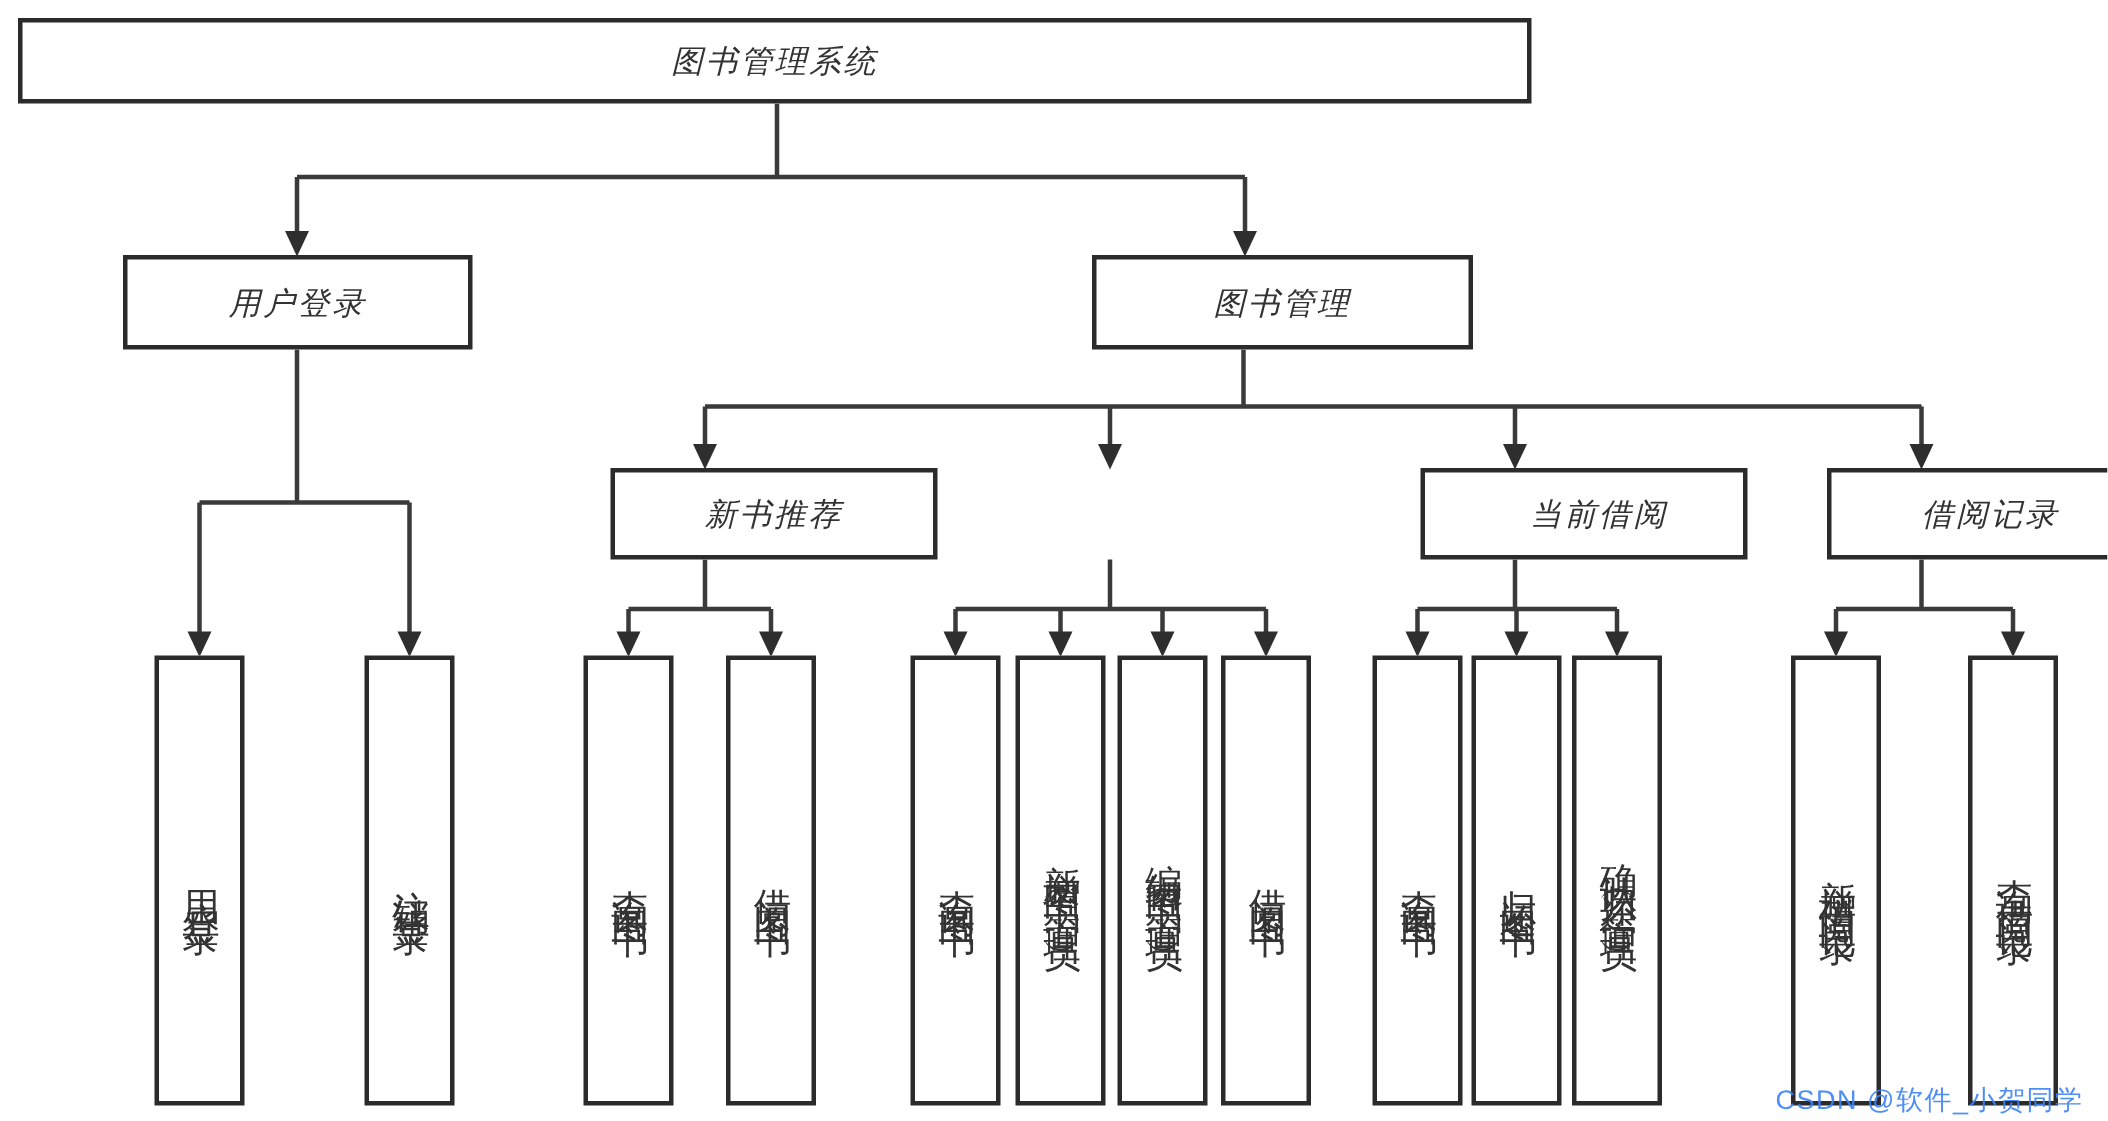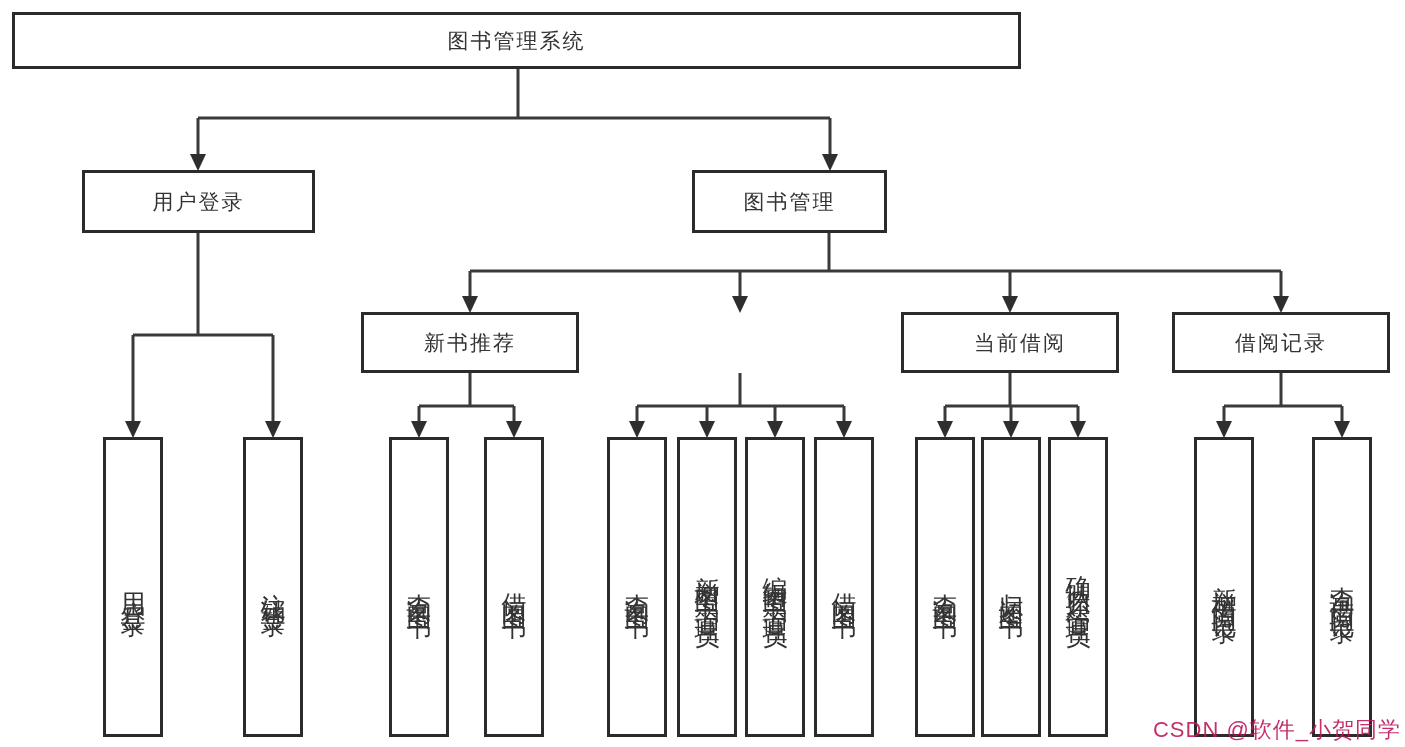--- a/index.html
+++ b/index.html
@@ -28,25 +28,26 @@
     border: 3px solid #2b2b2b;
     background: #ffffff;
     display: flex;
     align-items: center;
     justify-content: center;
     font-size: 21px;
     letter-spacing: 2px;
     color: #333333;
     z-index: 2;
     white-space: nowrap;
+    font-style: italic;
   }
   .root-box   { left: 12px;  top: 12px;  width: 1009px; height: 57px; }
   .l2-a       { left: 82px;  top: 170px; width: 233px;  height: 63px; }
-  .l2-b       { left: 692px; top: 170px; width: 195px;  height: 63px; }
-  .l3         { top: 312px; width: 218px; height: 61px; }
+  .l2-b       { left: 728px; top: 170px; width: 254px;  height: 63px; }
+  .l3         { top: 312px; width: 218px; height: 61px; margin-left: 46px; }
   .l3-a { left: 361px; }
   .l3-b { left: 631px; }
   .l3-c { left: 901px; padding-left: 20px; }
   .l3-d { left: 1172px; }
   .leaf {
     position: absolute;
     top: 437px;
     width: 60px;
     height: 300px;
     box-sizing: border-box;
@@ -61,25 +62,25 @@
     writing-mode: vertical-rl;
     text-orientation: mixed;
     font-size: 25px;
     letter-spacing: 7px;
     line-height: 1;
     color: #333333;
     white-space: nowrap;
   }
   .watermark {
     position: absolute;
-    right: 4px;
+    right: 16px;
     bottom: 2px;
-    font-size: 22px;
+    font-size: 18px;
     letter-spacing: 1px;
-    color: #be185d;
+    color: #3b82f6;
     opacity: 0.9;
     z-index: 3;
     white-space: nowrap;
   }
 </style>
 </head>
 <body>
 
 <div class="canvas">
 

